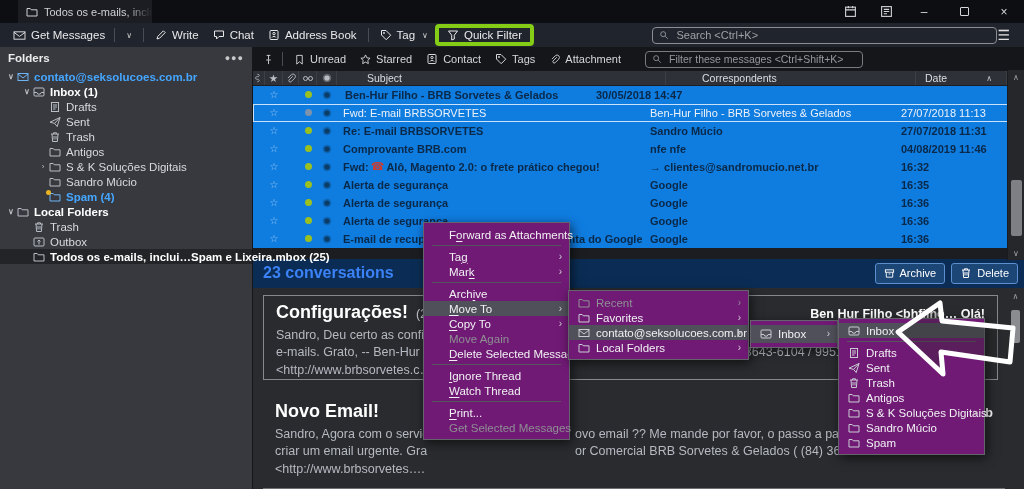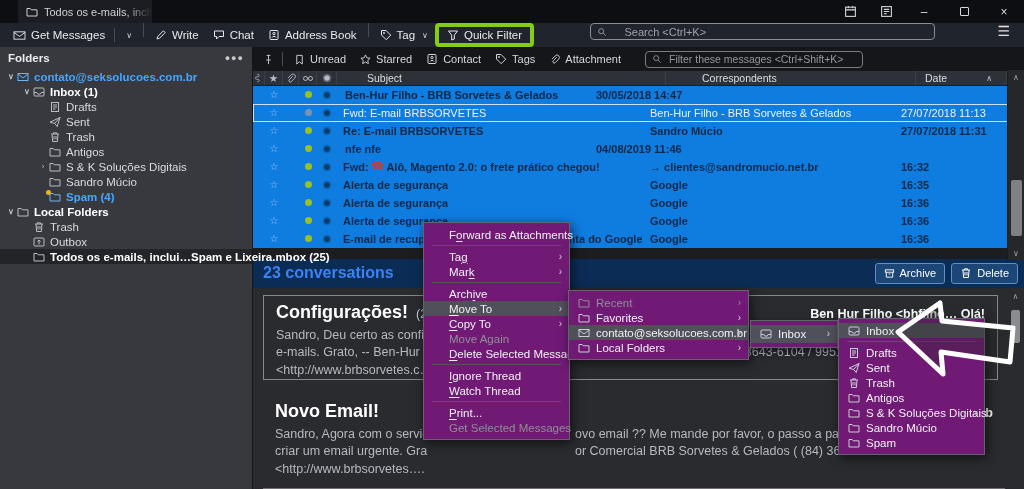--- a/index.html
+++ b/index.html
@@ -13,27 +13,27 @@
   .titlebar{height:23px;background:#0d0e11;display:flex;align-items:stretch;}
   .tab{margin-left:18px;width:134px;background:#1c1d22;color:#cfd0d4;font-size:11px;
        display:flex;align-items:center;gap:6px;padding:0 8px;white-space:nowrap;overflow:hidden;position:relative;}
   .tab .fade{position:absolute;right:0;top:0;bottom:0;width:26px;background:linear-gradient(90deg,rgba(28,29,34,0),#1c1d22);}
   .tb-right{margin-left:auto;display:flex;align-items:stretch;}
   .tb-btn{width:36px;display:flex;align-items:center;justify-content:center;color:#d7d7d9;font-size:12px;}
   .winbtn{width:40px;}
   .maxglyph{width:9px;height:9px;border:1px solid #d7d7d9;border-radius:1px;}
 
   
-  .toolbar{height:24px;background:#20242c;display:flex;font-size:11.5px;color:#e8e8ea;padding:0 6px;}
+  .toolbar{height:24px;background:#20242c;display:flex;align-items:center;font-size:11.5px;color:#e8e8ea;padding:0 6px;}
   .tbtn{display:flex;align-items:center;gap:5px;padding:2px 7px;border-radius:3px;white-space:nowrap;}
   .tbtn .car{font-size:8px;color:#cfcfcf;margin-left:2px;}
   .vdiv{width:1px;height:14px;background:#484c55;margin:0 4px;}
   .qf{border:4px solid #84cc16;border-radius:4px;padding:1px 8px;}
-  .searchbox{margin-left:auto;margin-right:62px;width:345px;height:17px;border:1px solid #8b8d93;border-radius:4px;
-             display:flex;align-items:center;gap:15px;padding:0 6px;color:#9fa1a6;}
+  .searchbox{margin-left:auto;width:345px;height:17px;border:1px solid #8b8d93;border-radius:4px;
+             display:flex;align-items:center;gap:5px;padding:0 6px;color:#9fa1a6;}
   .searchbox input{flex:1;background:transparent;border:none;outline:none;color:#c8c8cc;font-size:11px;font-family:"Liberation Sans",sans-serif;}
   .searchbox input::placeholder{color:#9fa1a6;}
   .hamb{font-size:14px;color:#e0e0e0;margin-right:8px;}
 
   
   .main{display:flex;height:442px;}
 
   
   .fpane{width:253px;background:#37393f;border-right:1px solid #15161a;display:flex;flex-direction:column;font-size:11.5px;}
   .fhead{display:flex;align-items:center;height:22px;padding:0 8px;color:#ececec;font-weight:bold;}
@@ -556,20 +556,21 @@
               <span class="cell clip"></span>
               <span class="cell dot">
                 <i></i>
               </span>
               <span class="cell ball">
                 <svg width="10" height="10" viewBox="0 0 12 12">
                   <circle cx="6" cy="6" r="3.4" fill="currentColor"></circle>
                   <circle cx="6" cy="6" r="4.6" fill="none" stroke="currentColor" stroke-width="1" opacity=".5"></circle>
                 </svg>
               </span>
+              <span class="cell subj">Comprovante BRB.com</span>
               <span class="cell corr">nfe nfe</span>
               <span class="cell date">04/08/2019 11:46</span>
             </div>
             <div class="mrow">
               <span class="cell star">☆</span>
               <span class="cell clip"></span>
               <span class="cell dot">
                 <i></i>
               </span>
               <span class="cell ball">

